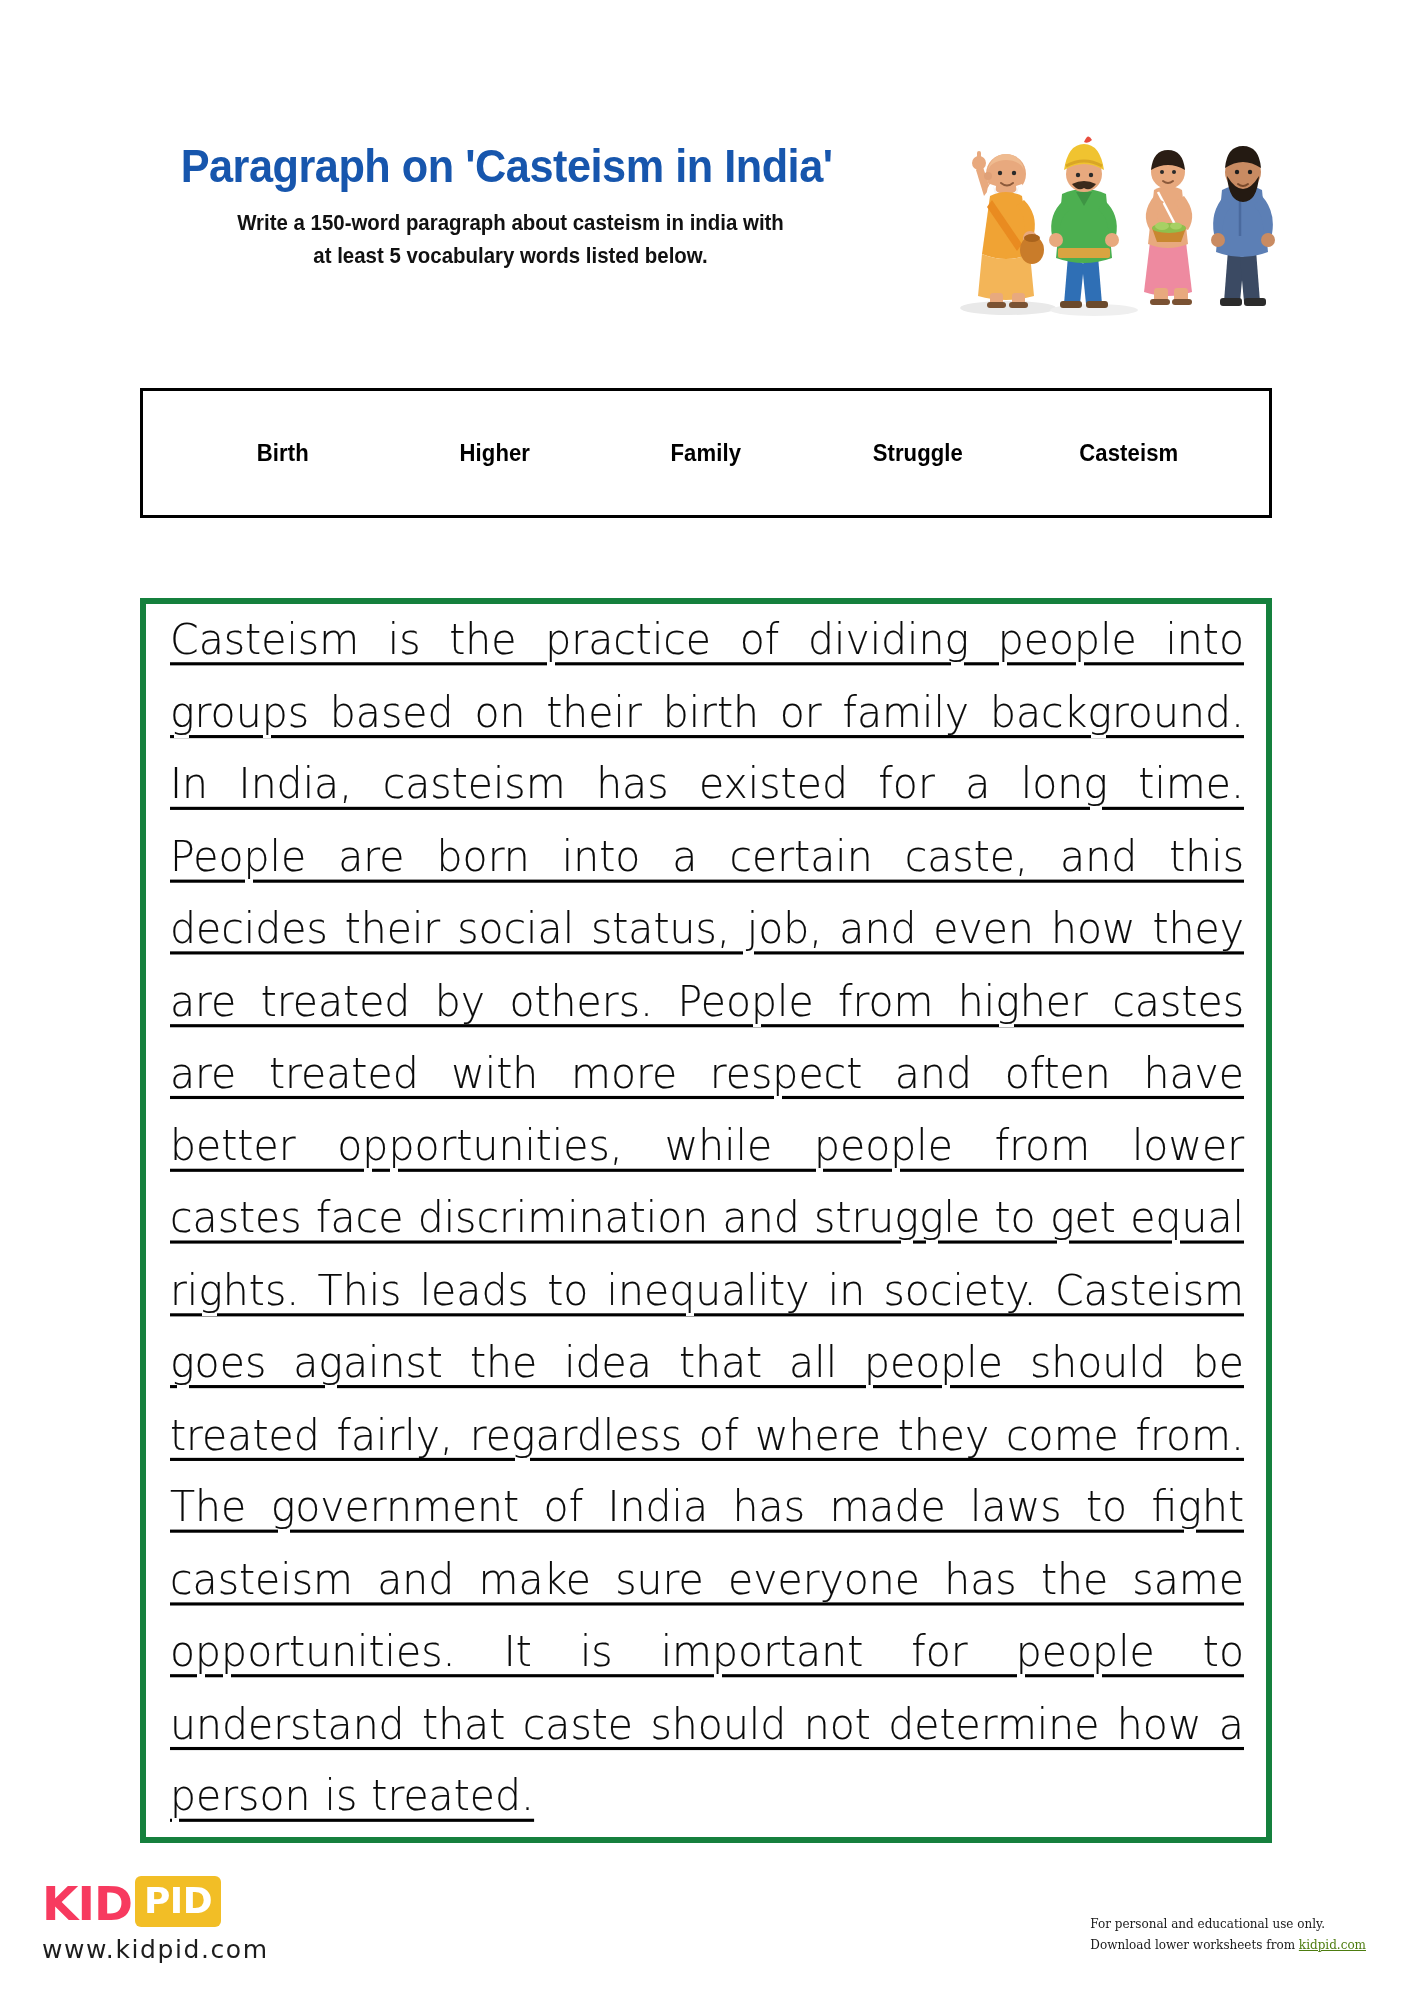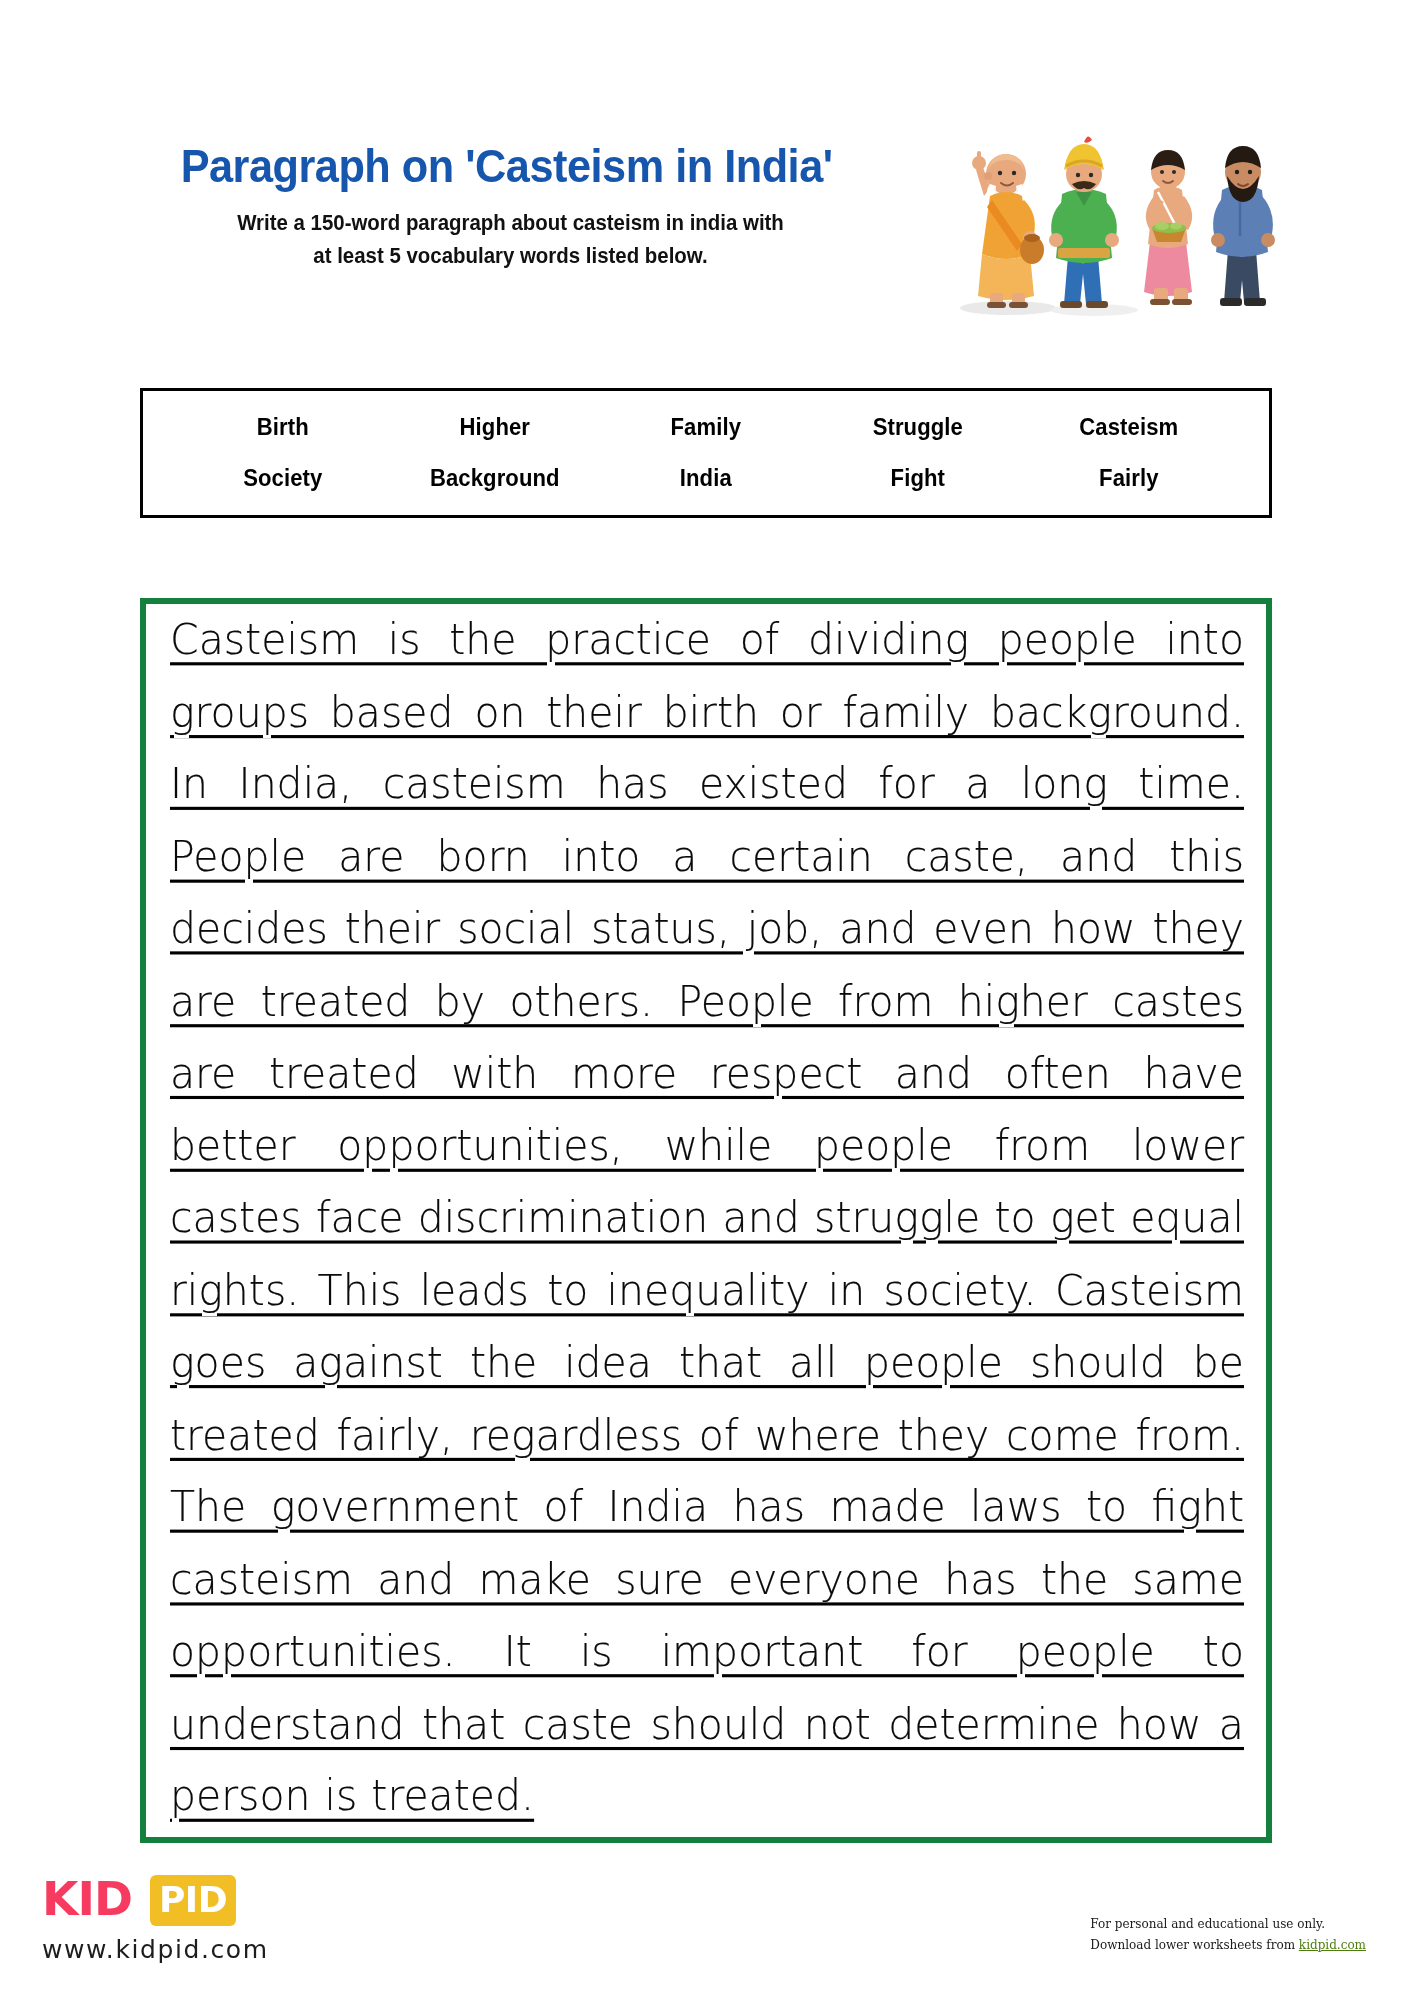--- a/index.html
+++ b/index.html
@@ -145,23 +145,22 @@
   }
 
   .logo-block {
     position: absolute;
     left: 42px;
     bottom: 36px;
   }
 
   .logo-mark {
     display: flex;
-    align-items: flex-start;
+    align-items: flex-end;
     height: 52px;
-    gap: 15px;
   }
 
   .logo-kid {
     font-family: "DejaVu Sans", sans-serif;
     font-size: 47px;
     font-weight: bold;
     color: #F73A5F;
     letter-spacing: -1px;
     line-height: 1;
   }
@@ -354,27 +353,20 @@
   </div>
 
   <div class="vocab-box">
     <div class="vocab-row">
       <div class="vocab-word">Birth</div>
       <div class="vocab-word">Higher</div>
       <div class="vocab-word">Family</div>
       <div class="vocab-word">Struggle</div>
       <div class="vocab-word">Casteism</div>
     </div>
-    <div class="vocab-row">
-      <div class="vocab-word">Society</div>
-      <div class="vocab-word">Background</div>
-      <div class="vocab-word">India</div>
-      <div class="vocab-word">Fight</div>
-      <div class="vocab-word">Fairly</div>
-    </div>
   </div>
 
   <div class="answer-box">
     <div class="answer-text">Casteism is the practice of dividing people into groups based on their birth or family background. In India, casteism has existed for a long time. People are born into a certain caste, and this decides their social status, job, and even how they are treated by others. People from higher castes are treated with more respect and often have better opportunities, while people from lower castes face discrimination and struggle to get equal rights. This leads to inequality in society. Casteism goes against the idea that all people should be treated fairly, regardless of where they come from. The government of India has made laws to fight casteism and make sure everyone has the same opportunities. It is important for people to understand that caste should not determine how a person is treated.</div>
   </div>
 
   <div class="footer">
 
     <div class="logo-block">
       <div class="logo-mark">

